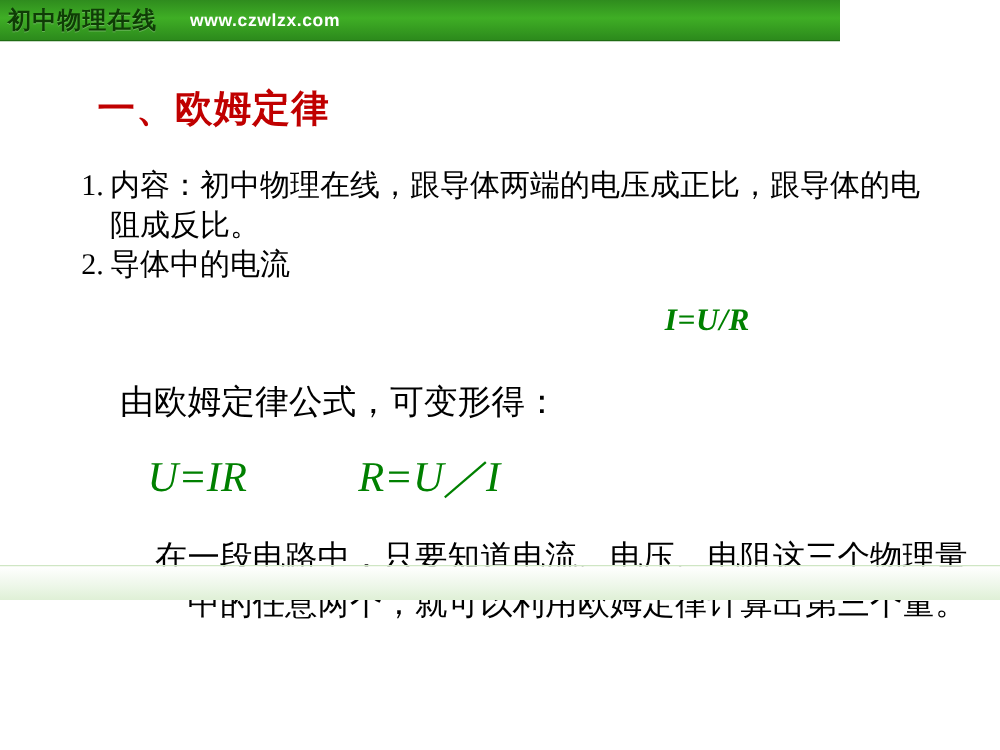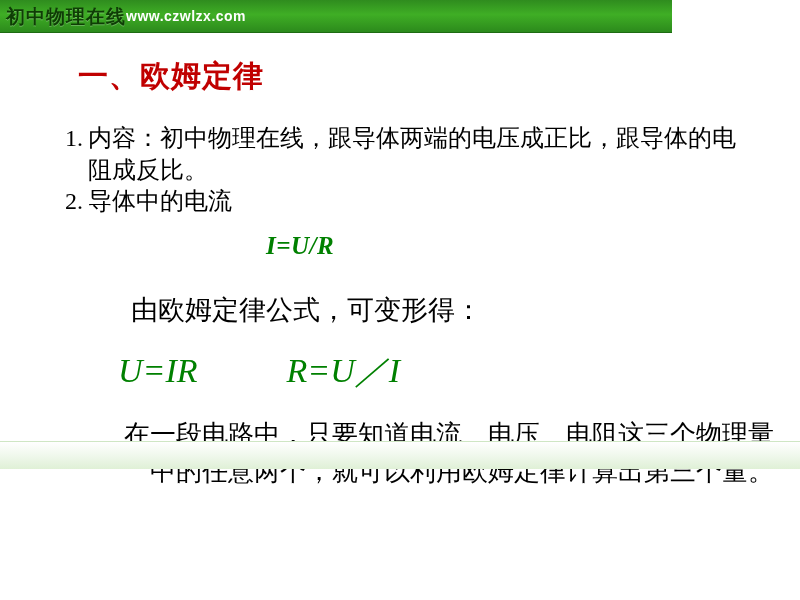--- a/index.html
+++ b/index.html
@@ -33,32 +33,33 @@
     font-family: "Liberation Serif", serif;
     font-size: 19px;
     font-weight: bold;
     color: #0f3d06;
     letter-spacing: 1px;
     text-shadow: 0 1px 0 rgba(255,255,255,0.25);
     line-height: 1;
     white-space: nowrap;
   }
   .banner-url {
+    margin-left: 26px;
     font-family: "Liberation Sans", sans-serif;
     font-size: 14px;
     font-weight: bold;
     color: #ffffff;
     letter-spacing: 0.5px;
     white-space: nowrap;
   }
 
   
   .slide {
     position: absolute;
-    top: 30px;
+    top: 41px;
     left: 0;
     width: 800px;
     height: 439px;
     box-sizing: border-box;
   }
 
   .title {
     position: absolute;
     left: 78px;
     top: 26px;
@@ -94,38 +95,37 @@
   .point-text {
     flex: 1;
     font-family: "Liberation Serif", serif;
   }
 
   .formula-main {
     position: absolute;
     left: 0;
     top: 202px;
     width: 600px;
-    text-align: center;
+    text-align: right;
     font-family: "Liberation Serif", serif;
     font-style: italic;
     font-size: 25px;
     font-weight: bold;
     color: #008000;
     letter-spacing: 0.5px;
   }
 
   .derive-line {
     position: absolute;
     left: 96px;
     top: 262px;
     font-family: "Liberation Sans", sans-serif;
     font-size: 27px;
     color: #000000;
     white-space: nowrap;
-    margin-left: 35px;
   }
 
   .formula-row {
     position: absolute;
     left: 118px;
     top: 318px;
     font-family: "Liberation Serif", serif;
     font-style: italic;
     font-weight: normal;
     font-size: 34px;

